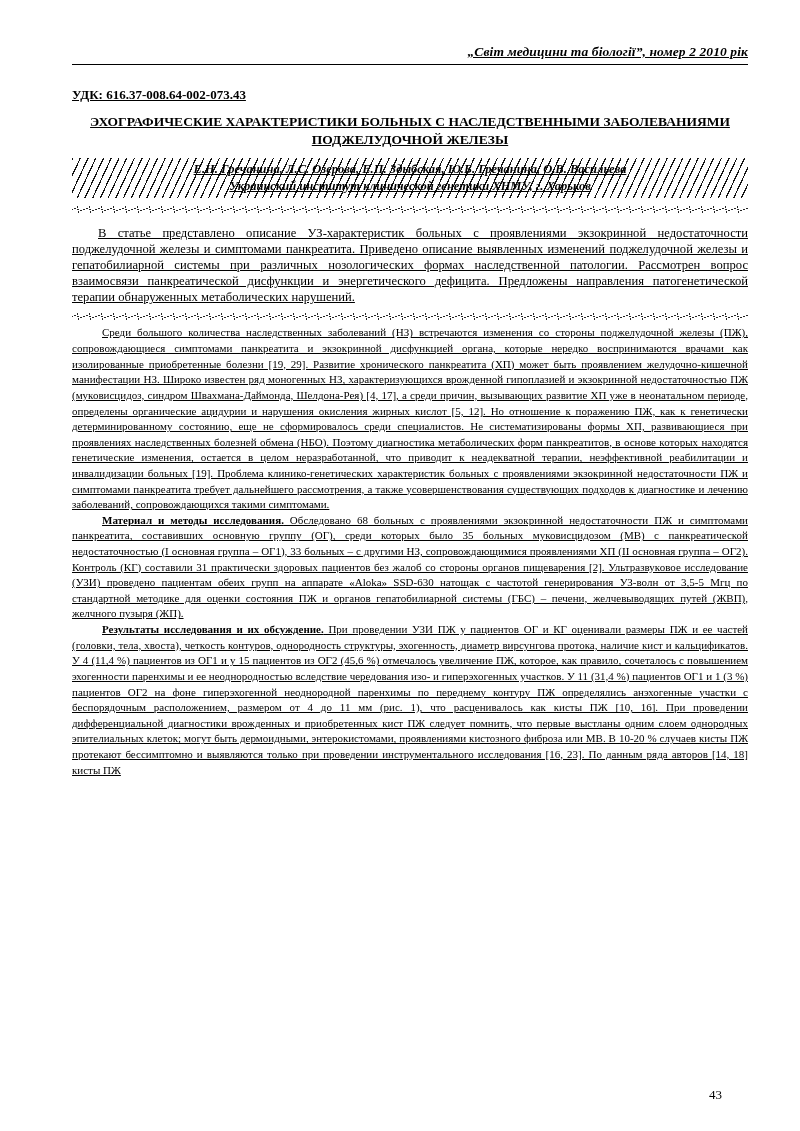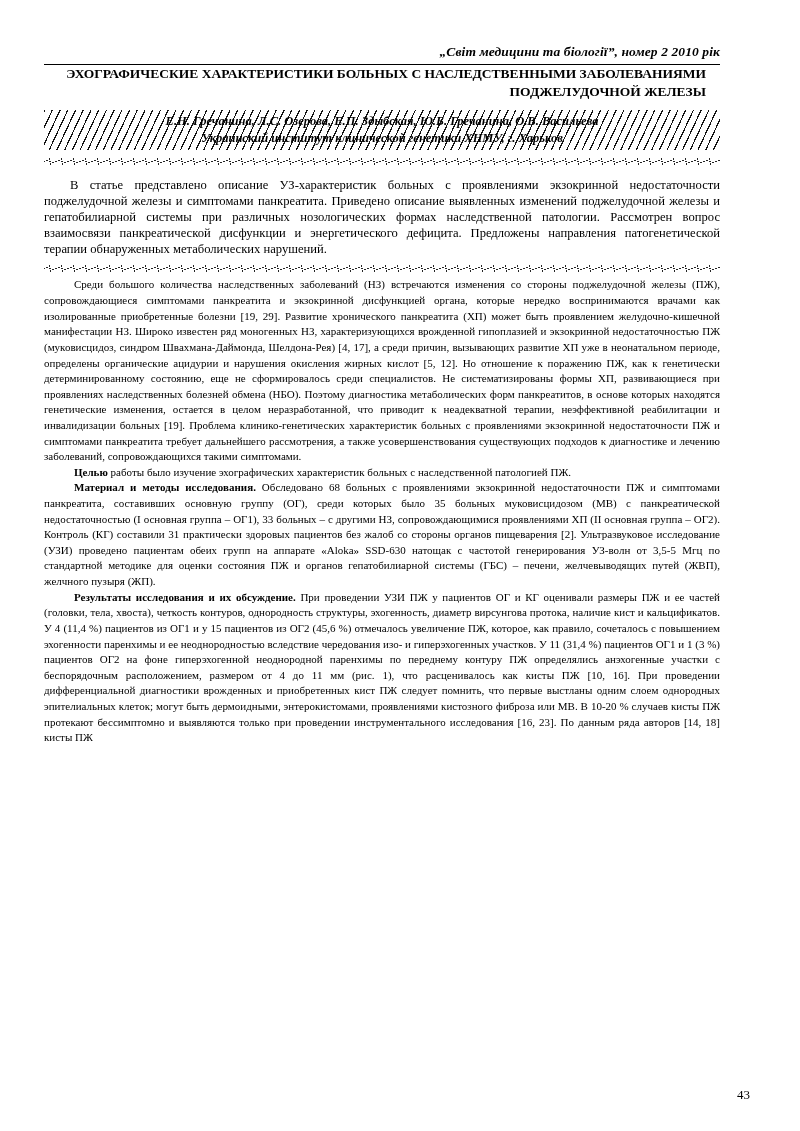--- a/index.html
+++ b/index.html
@@ -12,23 +12,24 @@
     width: 800px;
     height: 1131px;
     background: #ffffff;
     font-family: "Liberation Serif", serif;
     color: #000000;
     box-sizing: border-box;
     overflow: hidden;
   }
   .content {
     position: absolute;
-    left: 44px;
+    left: 72px;
     top: 44px;
     width: 676px;
+    text-decoration: underline;
   }
   .journal-header {
     text-align: right;
     font-style: italic;
     font-weight: bold;
     font-size: 13.5px;
     letter-spacing: 0.1px;
     padding-bottom: 4px;
   }
   .rule {
@@ -37,21 +38,21 @@
     margin: 0 0 0 0;
     height: 0;
   }
   .udk {
     font-weight: bold;
     font-size: 13px;
     margin-top: 22px;
     margin-bottom: 10px;
   }
   .title {
-    text-align: right;
+    text-align: center;
     font-weight: bold;
     font-size: 13.5px;
     line-height: 1.35;
     margin: 0 14px 0 14px;
     text-transform: uppercase;
   }
   
   .hatch-band {
     position: relative;
     margin-top: 9px;
@@ -105,53 +106,53 @@
     font-size: 11px;
     line-height: 1.42;
     text-align: justify;
     margin: 0;
     text-indent: 30px;
   }
   .body-text + .body-text { margin-top: 0; }
   .lead { font-weight: bold; }
   .pagenum {
     position: absolute;
-    right: 50px;
+    right: 78px;
     bottom: 28px;
     font-size: 13px;
   }
 </style>
 </head>
 <body>
 
 <div class="page">
 
   <div class="content">
 
     <div class="journal-header">„Світ медицини та біології”, номер 2 2010 рік</div>
     <hr class="rule">
 
+    <div class="udk">УДК: 616.37-008.64-002-073.43</div>
 
     <div class="title">ЭХОГРАФИЧЕСКИЕ ХАРАКТЕРИСТИКИ БОЛЬНЫХ С НАСЛЕДСТВЕННЫМИ ЗАБОЛЕВАНИЯМИ ПОДЖЕЛУДОЧНОЙ ЖЕЛЕЗЫ</div>
 
     <div class="hatch-band">
       <div class="line">Е.Н. Гречанина, Л.С. Озерова, Е.П. Здыбская, Ю.Б. Гречанина, О.В. Васильева</div>
       <div class="line">Украинский институт клинической генетики ХНМУ, г. Харьков</div>
     </div>
 
     <div class="wavy"></div>
 
     <p class="abstract">В статье представлено описание УЗ-характеристик больных с проявлениями экзокринной недостаточности поджелудочной железы и симптомами панкреатита. Приведено описание выявленных изменений поджелудочной железы и гепатобилиарной системы при различных нозологических формах наследственной патологии. Рассмотрен вопрос взаимосвязи панкреатической дисфункции и энергетического дефицита. Предложены направления патогенетической терапии обнаруженных метаболических нарушений.</p>
 
 
     <div class="wavy"></div>
 
     <p class="body-text">Среди большого количества наследственных заболеваний (НЗ) встречаются изменения со стороны поджелудочной железы (ПЖ), сопровождающиеся симптомами панкреатита и экзокринной дисфункцией органа, которые нередко воспринимаются врачами как изолированные приобретенные болезни [19, 29]. Развитие хронического панкреатита (ХП) может быть проявлением желудочно-кишечной манифестации НЗ. Широко известен ряд моногенных НЗ, характеризующихся врожденной гипоплазией и экзокринной недостаточностью ПЖ (муковисцидоз, синдром Швахмана-Даймонда, Шелдона-Рея) [4, 17], а среди причин, вызывающих развитие ХП уже в неонатальном периоде, определены органические ацидурии и нарушения окисления жирных кислот [5, 12]. Но отношение к поражению ПЖ, как к генетически детерминированному состоянию, еще не сформировалось среди специалистов. Не систематизированы формы ХП, развивающиеся при проявлениях наследственных болезней обмена (НБО). Поэтому диагностика метаболических форм панкреатитов, в основе которых находятся генетические изменения, остается в целом неразработанной, что приводит к неадекватной терапии, неэффективной реабилитации и инвалидизации больных [19]. Проблема клинико-генетических характеристик больных с проявлениями экзокринной недостаточности ПЖ и симптомами панкреатита требует дальнейшего рассмотрения, а также усовершенствования существующих подходов к диагностике и лечению заболеваний, сопровождающихся такими симптомами.</p>
 
-    <p class="body-text"><span class="lead">Целью</span><span> работы было изучение эхографических характеристик больных с наследственной патологией ПЖ.</span></p>
 
     <p class="body-text"><span class="lead">Материал и методы исследования.</span><span> Обследовано 68 больных с проявлениями экзокринной недостаточности ПЖ и симптомами панкреатита, составивших основную группу (ОГ), среди которых было 35 больных муковисцидозом (МВ) с панкреатической недостаточностью (I основная группа – ОГ1), 33 больных – с другими НЗ, сопровождающимися проявлениями ХП (II основная группа – ОГ2). Контроль (КГ) составили 31 практически здоровых пациентов без жалоб со стороны органов пищеварения [2]. Ультразвуковое исследование (УЗИ) проведено пациентам обеих групп на аппарате «Aloka» SSD-630 натощак с частотой генерирования УЗ-волн от 3,5-5 Мгц по стандартной методике для оценки состояния ПЖ и органов гепатобилиарной системы (ГБС) – печени, желчевыводящих путей (ЖВП), желчного пузыря (ЖП).</span></p>
 
     <p class="body-text"><span class="lead">Результаты исследования и их обсуждение.</span><span> При проведении УЗИ ПЖ у пациентов ОГ и КГ оценивали размеры ПЖ и ее частей (головки, тела, хвоста), четкость контуров, однородность структуры, эхогенность, диаметр вирсунгова протока, наличие кист и кальцификатов. У 4 (11,4 %) пациентов из ОГ1 и у 15 пациентов из ОГ2 (45,6 %) отмечалось увеличение ПЖ, которое, как правило, сочеталось с повышением эхогенности паренхимы и ее неоднородностью вследствие чередования изо- и гиперэхогенных участков. У 11 (31,4 %) пациентов ОГ1 и 1 (3 %) пациентов ОГ2 на фоне гиперэхогенной неоднородной паренхимы по переднему контуру ПЖ определялись анэхогенные участки с беспорядочным расположением, размером от 4 до 11 мм (рис. 1), что расценивалось как кисты ПЖ [10, 16]. При проведении дифференциальной диагностики врожденных и приобретенных кист ПЖ следует помнить, что первые выстланы одним слоем однородных эпителиальных клеток; могут быть дермоидными, энтерокистомами, проявлениями кистозного фиброза или МВ. В 10-20 % случаев кисты ПЖ протекают бессимптомно и выявляются только при проведении инструментального исследования [16, 23]. По данным ряда авторов [14, 18] кисты ПЖ</span></p>
 
   </div>
 
   <div class="pagenum">43</div>
 
 </div>

